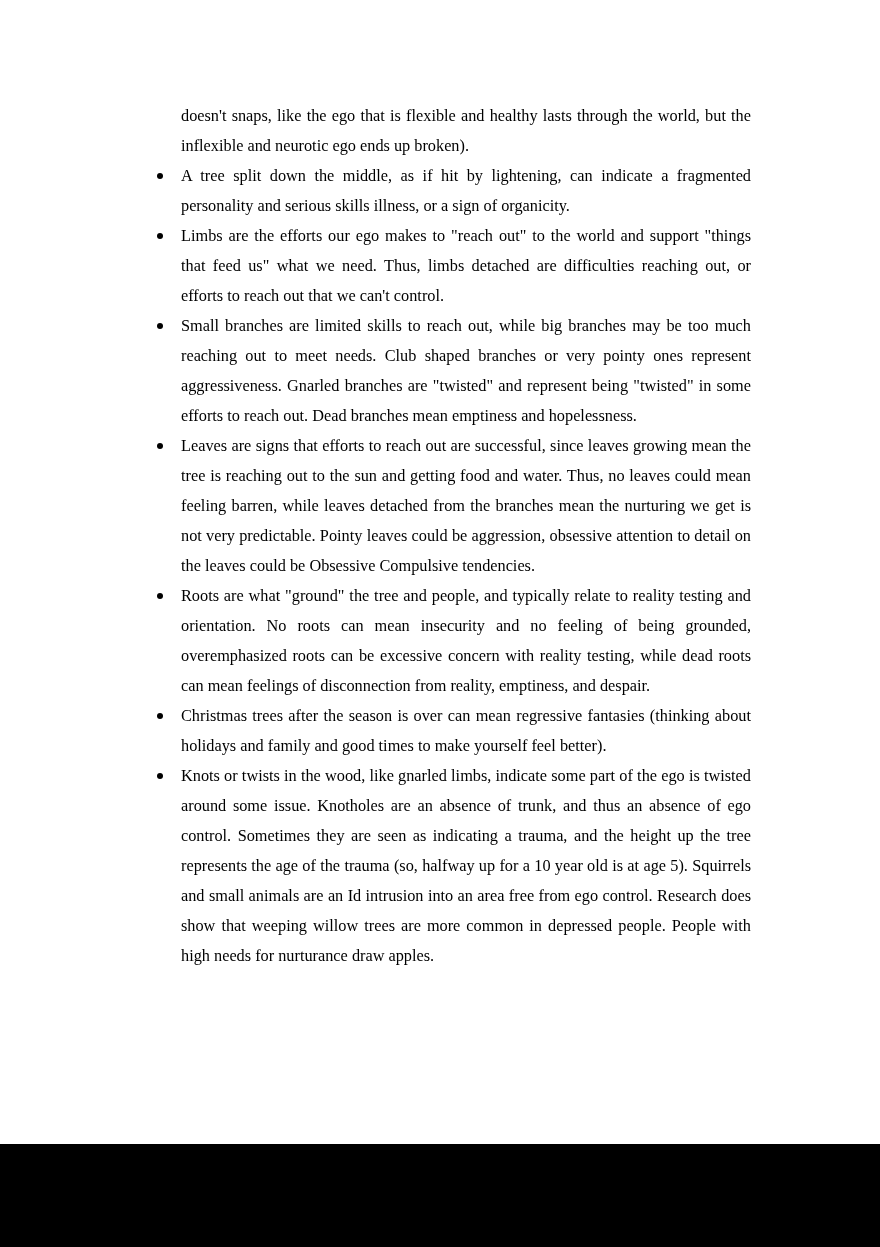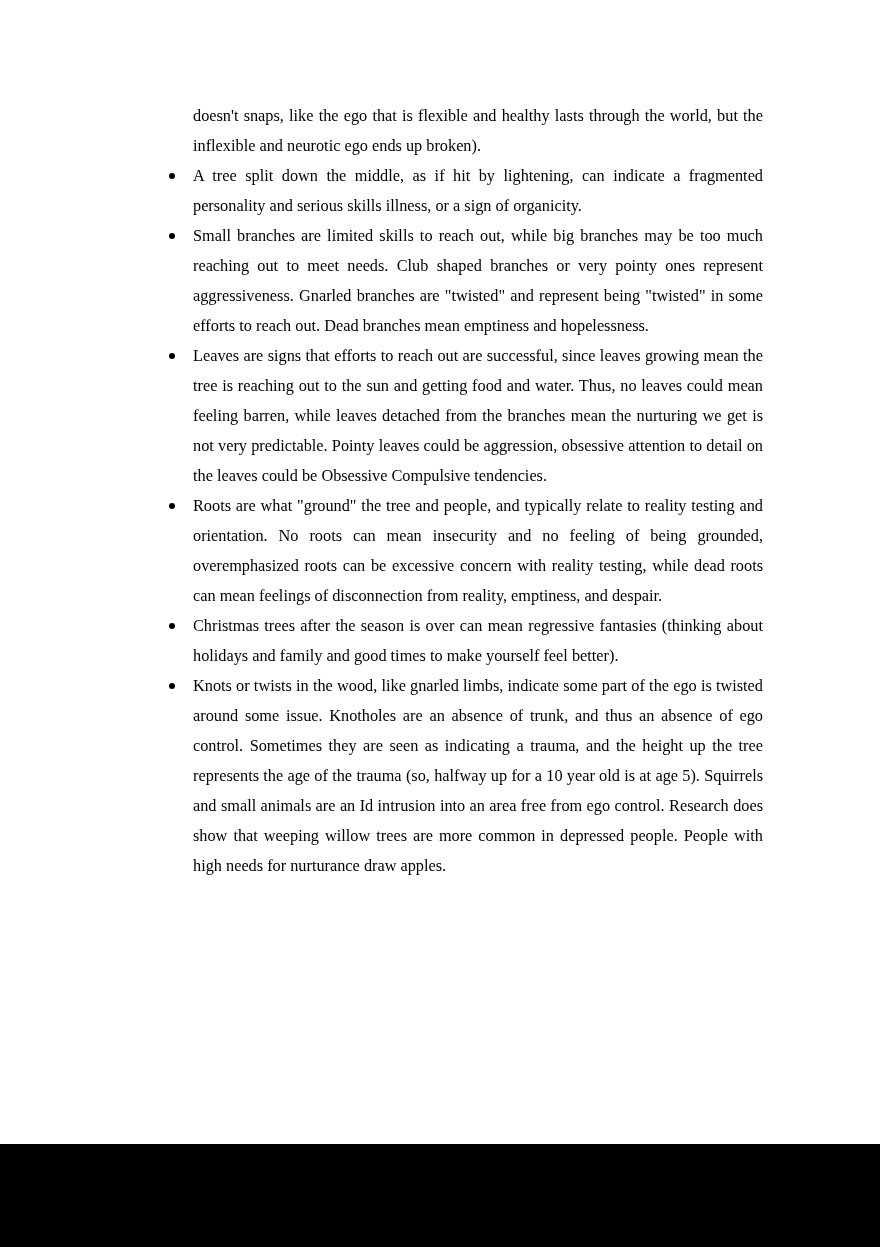--- a/index.html
+++ b/index.html
@@ -24,21 +24,20 @@
   .content {
     position: absolute;
     left: 181px;
     top: 101px;
     width: 570px;
     font-family: "Liberation Serif", "DejaVu Serif", serif;
     font-size: 16.3px;
     line-height: 30px;
     color: #000000;
     text-align: justify;
-    margin-left: 12px;
   }
   .continuation {
     margin: 0;
   }
   ul.bullets {
     list-style: none;
     margin: 0;
     padding: 0;
   }
   ul.bullets li {
@@ -69,20 +68,24 @@
 <div class="page">
   <div class="content">
     <p class="continuation">doesn't snaps, like the ego that is flexible and healthy lasts through the world, but the inflexible and neurotic ego ends up broken).</p>
     <ul class="bullets">
       <li>
         <span class="bullet-dot"></span>
         <span>A tree split down the middle, as if hit by lightening, can indicate a fragmented personality and serious skills illness, or a sign of organicity.</span>
       </li>
       <li>
         <span class="bullet-dot"></span>
+        <span>Limbs are the efforts our ego makes to "reach out" to the world and support "things that feed us" what we need. Thus, limbs detached are difficulties reaching out, or efforts to reach out that we can't control.</span>
+      </li>
+      <li>
+        <span class="bullet-dot"></span>
         <span>Small branches are limited skills to reach out, while big branches may be too much reaching out to meet needs. Club shaped branches or very pointy ones represent aggressiveness. Gnarled branches are "twisted" and represent being "twisted" in some efforts to reach out. Dead branches mean emptiness and hopelessness.</span>
       </li>
       <li>
         <span class="bullet-dot"></span>
         <span>Leaves are signs that efforts to reach out are successful, since leaves growing mean the tree is reaching out to the sun and getting food and water. Thus, no leaves could mean feeling barren, while leaves detached from the branches mean the nurturing we get is not very predictable. Pointy leaves could be aggression, obsessive attention to detail on the leaves could be Obsessive Compulsive tendencies.</span>
       </li>
       <li>
         <span class="bullet-dot"></span>
         <span>Roots are what "ground" the tree and people, and typically relate to reality testing and orientation. No roots can mean insecurity and no feeling of being grounded, overemphasized roots can be excessive concern with reality testing, while dead roots can mean feelings of disconnection from reality, emptiness, and despair.</span>
       </li>

